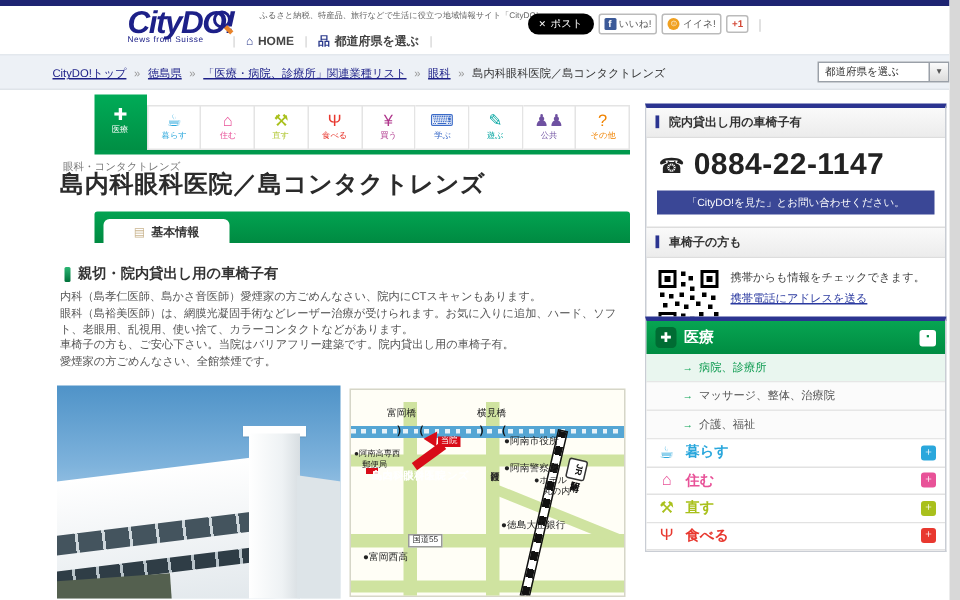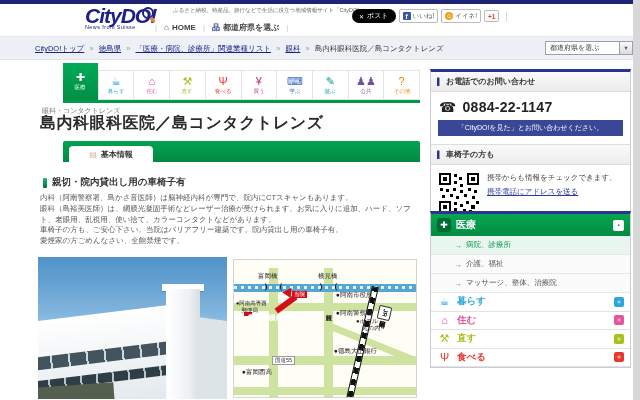--- a/index.html
+++ b/index.html
@@ -87,21 +87,21 @@
   .station{left:144px;top:46px;background:#fff;border:1px solid #333;border-radius:2px;writing-mode:vertical-rl;font-size:6px;font-weight:bold;color:#111;padding:2px 1px;transform:rotate(13deg);}
   .route-lbl{left:38px;top:96px;background:#fff;border:1px solid #999;font-size:5.5px;color:#333;padding:0 2px;line-height:7px;}
   
   .sidebox{position:absolute;left:430px;width:201px;background:#fff;border:1px solid #c9cdd4;border-top:3px solid #2b3490;box-sizing:border-box;}
   #contact-box{top:69px;}
   #menu-box{top:211px;}
   .side-head{background:linear-gradient(#fafafa,#ececec);border-bottom:1px solid #ddd;padding:4px 6px;font-size:8px;font-weight:bold;color:#333;display:flex;gap:4px;align-items:center;}
   .head-mark{color:#2b3490;font-size:7px;}
   .phone-row{padding:7px 8px 5px;display:flex;align-items:center;gap:6px;}
   .phone-ic{font-size:14px;color:#222;}
-  .phone-num{font-size:14px;font-weight:bold;color:#222;letter-spacing:.3px;}
+  .phone-num{font-size:20px;font-weight:bold;color:#222;letter-spacing:.3px;}
   .phone-note{margin:0 7px 8px;background:#3a4796;color:#fff;font-size:7px;text-align:center;padding:3px 2px;}
   .qr-row{display:flex;padding:7px;gap:7px;}
   .qr{width:42px;height:42px;flex:none;}
   .mob-text{font-size:7.5px;color:#444;line-height:11px;}
   .mob-link{color:#2b3aa0;text-decoration:underline;cursor:pointer;display:inline-block;margin-top:3px;}
   .menu-head{background:linear-gradient(#07a552,#008c42);display:flex;align-items:center;gap:5px;padding:4px 6px;cursor:pointer;}
   .menu-head-ic{width:14px;height:14px;background:#006c33;border-radius:3px;color:#fff;font-size:9px;display:flex;align-items:center;justify-content:center;flex:none;}
   .menu-head-lb{color:#fff;font-weight:bold;font-size:10px;flex:1;}
   .menu-toggle{width:11px;height:11px;background:#fff;border-radius:2px;display:flex;align-items:center;justify-content:center;font-size:6px;color:#008c42;cursor:pointer;}
   .sub{list-style:none;margin:0;padding:0;}
@@ -227,21 +227,21 @@
       <span class="book-ic">▤</span>
       <span>基本情報</span>
     </div>
   </div>
 
   <div class="sec-head">
     <span class="sec-bar"></span>
     <span class="sec-title">親切・院内貸出し用の車椅子有</span>
   </div>
   <div class="body-text">
-    <p>内科（阿南警察署、島かさ音医師）は脳神経内科が専門で、院内にCTスキャンもあります。</p>
+    <p>内科（島孝仁医師、島かさ音医師）愛煙家の方ごめんなさい、院内にCTスキャンもあります。</p>
     <p>眼科（島裕美医師）は、網膜光凝固手術などレーザー治療が受けられます。お気に入りに追加、ハード、ソフト、老眼用、乱視用、使い捨て、カラーコンタクトなどがあります。</p>
     <p>車椅子の方も、ご安心下さい。当院はバリアフリー建築です。院内貸出し用の車椅子有。</p>
     <p>愛煙家の方ごめんなさい、全館禁煙です。</p>
   </div>
 
   <div class="photo">
     <div class="tower-cap"></div>
     <div class="bldg-left"></div>
     <div class="win-strip"></div>
     <div class="win-strip2"></div>
@@ -279,21 +279,21 @@
 　丸の内</span>
     <span class="m-vert" style="left:92px;top:50px;">阿波銀行</span>
     <span class="m-lbl" style="left:100px;top:87px;">●徳島大正銀行</span>
     <span class="m-lbl" style="left:8px;top:108px;">●富岡西高</span>
     <span class="route-lbl">国道55</span>
   </div>
 
   <div class="sidebox" id="contact-box">
     <div class="side-head">
       <span class="head-mark">▌</span>
-      <span>お電話でのお問い合わせ</span>
+      <span>院内貸出し用の車椅子有</span>
     </div>
     <div class="phone-row">
       <span class="phone-ic">☎</span>
       <span class="phone-num">0884-22-1147</span>
     </div>
     <div class="phone-note">「CityDO!を見た」とお問い合わせください。</div>
     <div class="side-head" id="mobile-head" style="border-top:1px solid #ddd;">
       <span class="head-mark">▌</span>
       <span>車椅子の方も</span>
     </div>
@@ -324,25 +324,25 @@
       <span class="menu-head-lb">医療</span>
       <span class="menu-toggle">▪</span>
     </div>
     <ul class="sub">
       <li class="active">
         <span class="arr">→</span>
         <span>病院、診療所</span>
       </li>
       <li>
         <span class="arr">→</span>
+        <span>マッサージ、整体、治療院</span>
+      </li>
+      <li>
+        <span class="arr">→</span>
         <span>介護、福祉</span>
-      </li>
-      <li>
-        <span class="arr">→</span>
-        <span>マッサージ、整体、治療院</span>
       </li>
     </ul>
     <ul class="cats">
       <li>
         <span class="cat-ic" style="color: rgb(42, 167, 220);">☕</span>
         <span class="cat-lb" style="color: rgb(42, 167, 220);">暮らす</span>
         <span class="cat-tg" style="background-color: rgb(42, 167, 220);">＋</span>
       </li>
       <li>
         <span class="cat-ic" style="color: rgb(232, 82, 152);">⌂</span>

